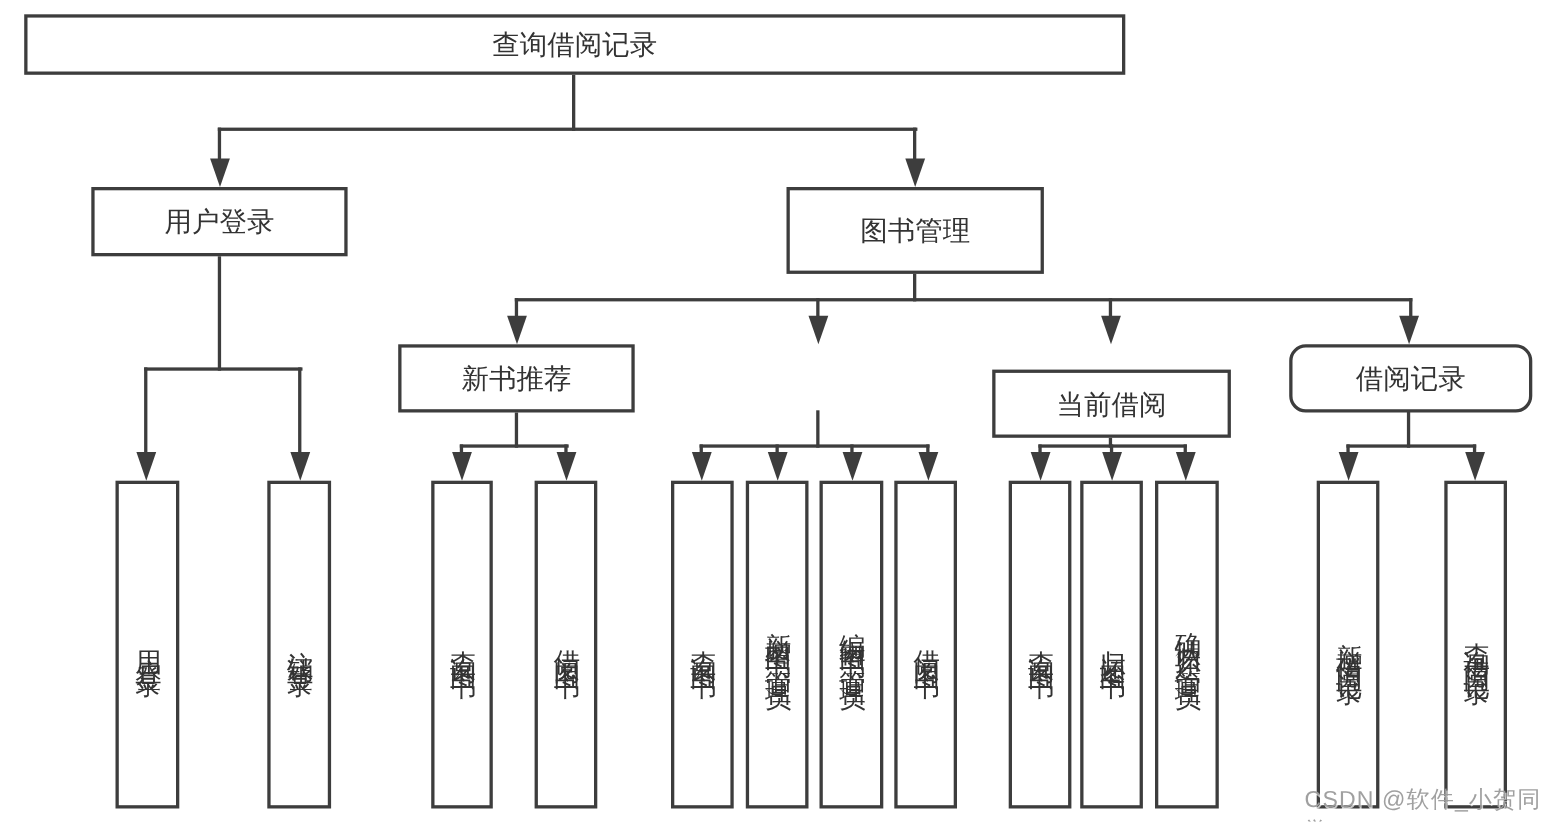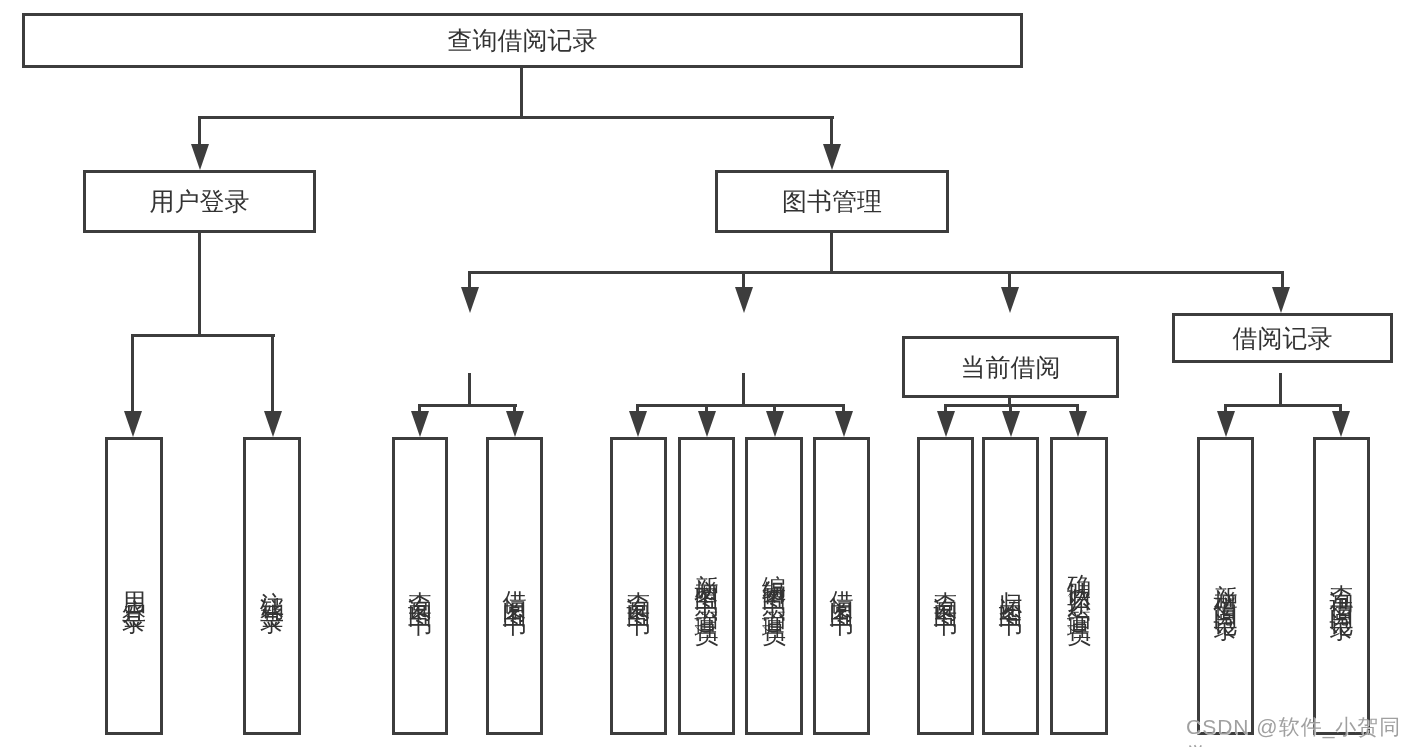--- a/index.html
+++ b/index.html
@@ -35,25 +35,25 @@
   .leaf {
     writing-mode: vertical-rl;
     text-orientation: mixed;
     letter-spacing: 7px;
     font-size: 24px;
     top: 437px; height: 298px;
   }
   
   #b-root       { left: 22px;   top: 13px;  width: 1001px; height: 55px; }
   #b-user-login { left: 83px;   top: 170px; width: 233px;  height: 63px; }
-  #b-book-mgmt  { left: 715px;  top: 170px; width: 234px;  height: 63px; }
+  #b-book-mgmt  { left: 715px;  top: 170px; width: 234px;  height: 79px; }
   #b-new-rec    { left: 362px;  top: 313px; width: 215px;  height: 62px; }
   #b-borrowing  { left: 635px;  top: 313px; width: 217px;  height: 62px; }
   #b-current    { left: 902px;  top: 319px; width: 217px;  height: 62px; margin-top: 17px; }
-  #b-records    { left: 1172px; top: 313px; width: 221px;  height: 50px; }
+  #b-records    { left: 1172px; top: 313px; width: 221px;  height: 62px; border-radius: 15px; }
   
   #b-leaf-login        { left: 105px;  width: 58px; }
   #b-leaf-logout       { left: 243px;  width: 58px; }
   #b-leaf-query1       { left: 392px;  width: 56px; }
   #b-leaf-borrow1      { left: 486px;  width: 57px; }
   #b-leaf-query2       { left: 610px;  width: 57px; }
   #b-leaf-add-book     { left: 678px;  width: 57px; }
   #b-leaf-edit-book    { left: 745px;  width: 58px; }
   #b-leaf-borrow2      { left: 813px;  width: 57px; }
   #b-leaf-query3       { left: 917px;  width: 57px; }
@@ -134,20 +134,21 @@
   <div class="ln v" style="left:1224px; top:404px; height:12px;"></div>
   <div class="ln v" style="left:1339px; top:404px; height:12px;"></div>
   <div class="arr" style="left:1217px; top:411px;"></div>
   <div class="arr" style="left:1332px; top:411px;"></div>
 
   <div class="box" id="b-root">查询借阅记录</div>
 
   <div class="box" id="b-user-login">用户登录</div>
   <div class="box" id="b-book-mgmt">图书管理</div>
 
+  <div class="box" id="b-new-rec">新书推荐</div>
   <div class="box" id="b-current">当前借阅</div>
   <div class="box" id="b-records">借阅记录</div>
 
   <div class="box leaf" id="b-leaf-login">用户登录</div>
   <div class="box leaf" id="b-leaf-logout">注销登录</div>
 
   <div class="box leaf" id="b-leaf-query1">查询图书</div>
   <div class="box leaf" id="b-leaf-borrow1">借阅图书</div>
 
   <div class="box leaf" id="b-leaf-query2">查询图书</div>

